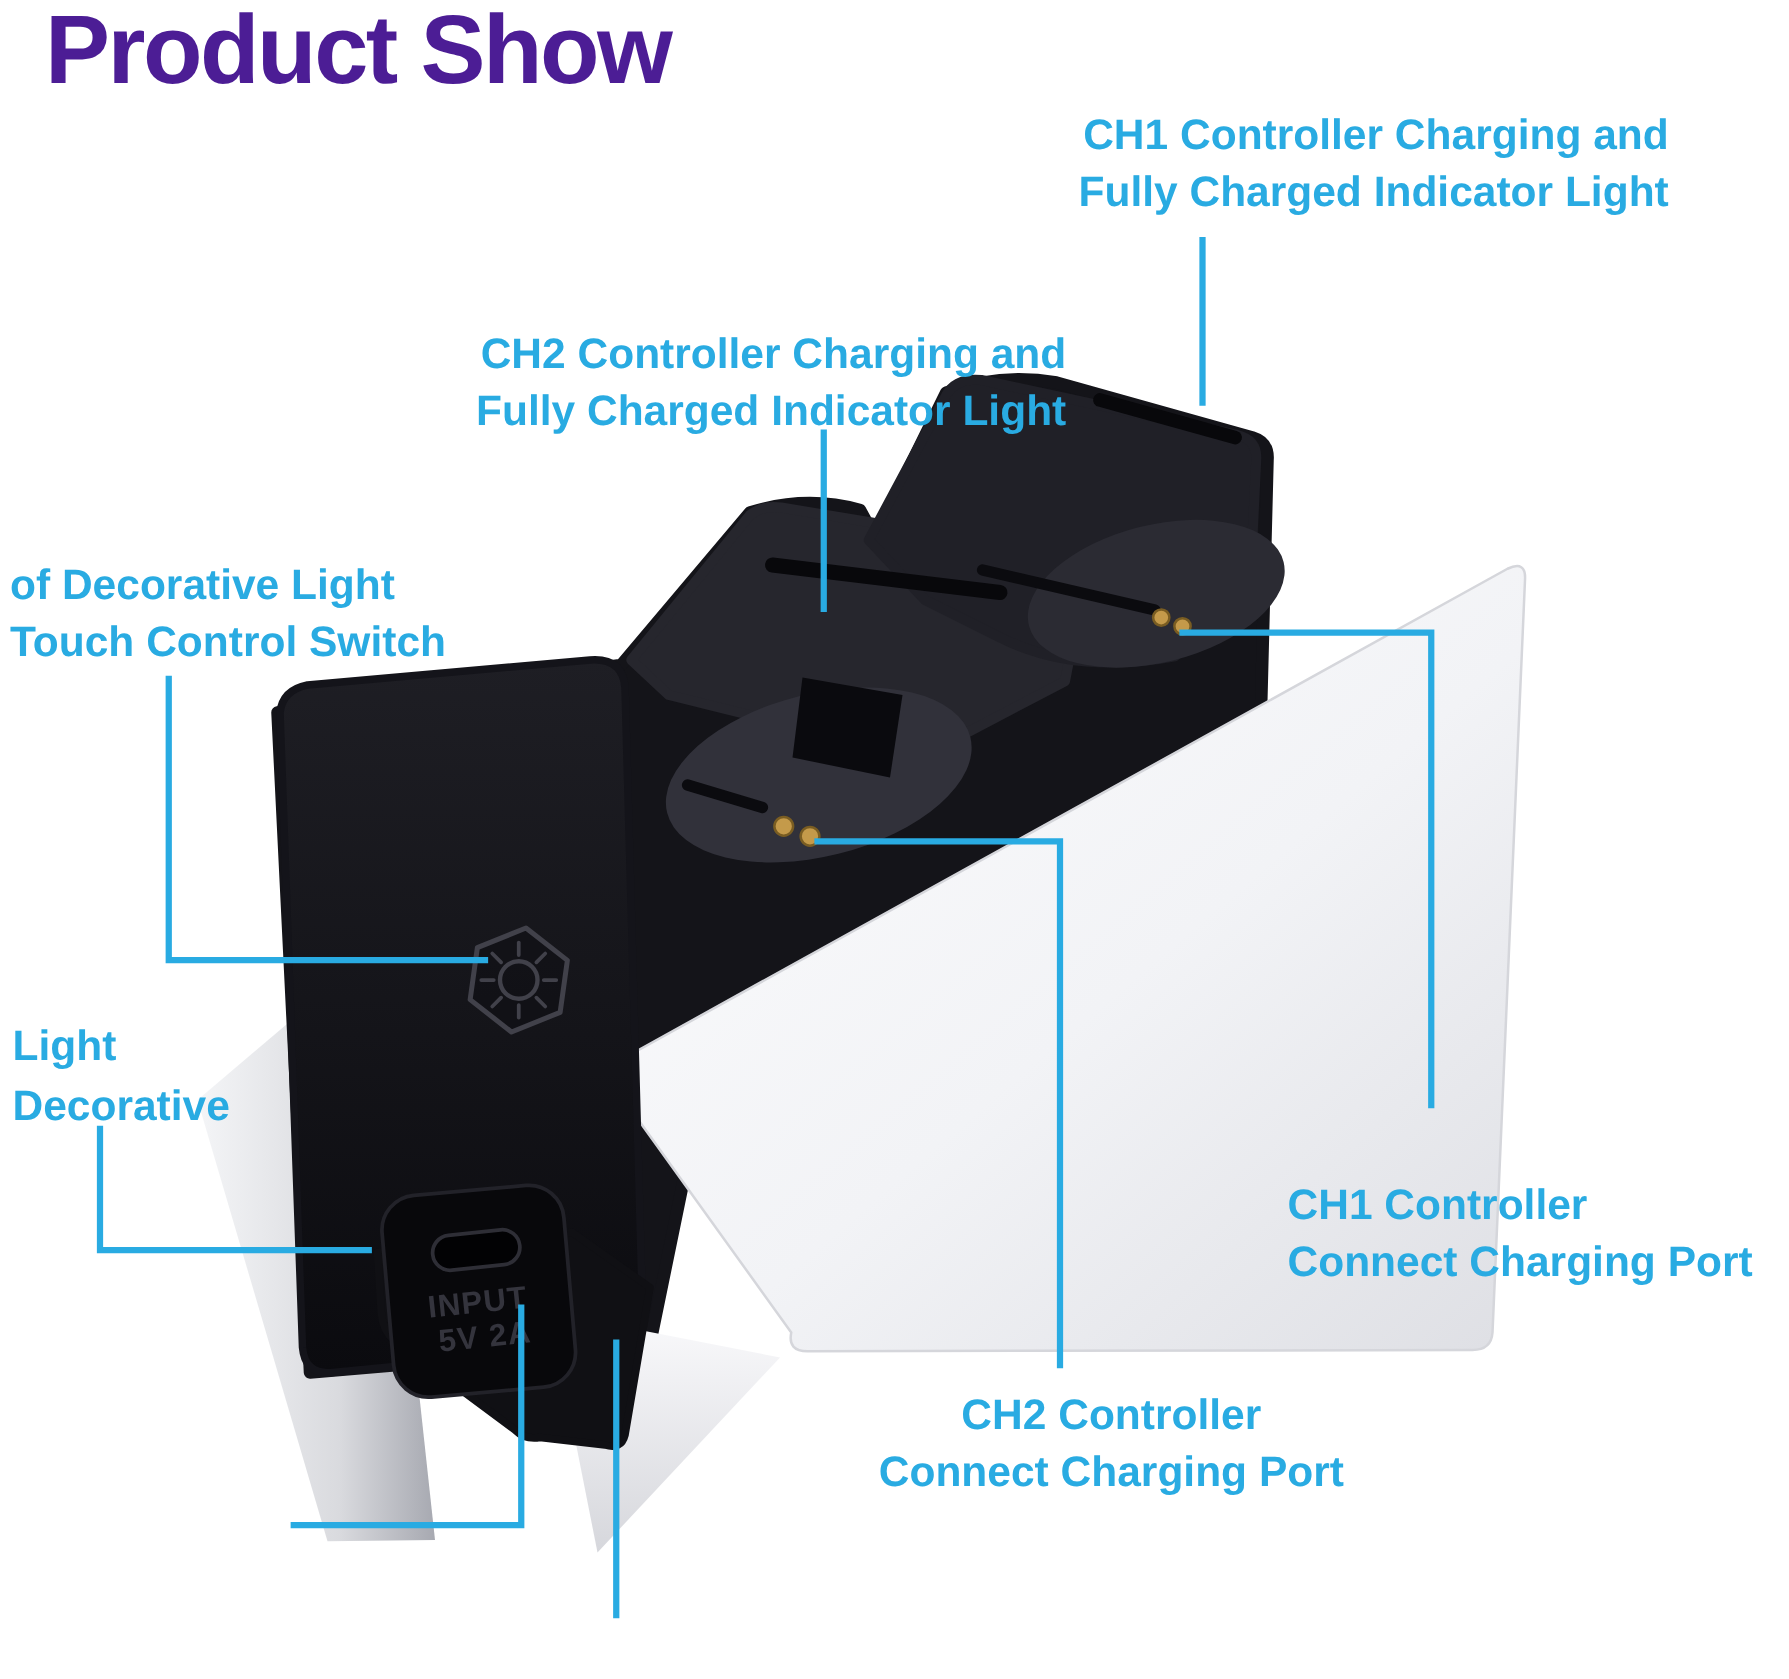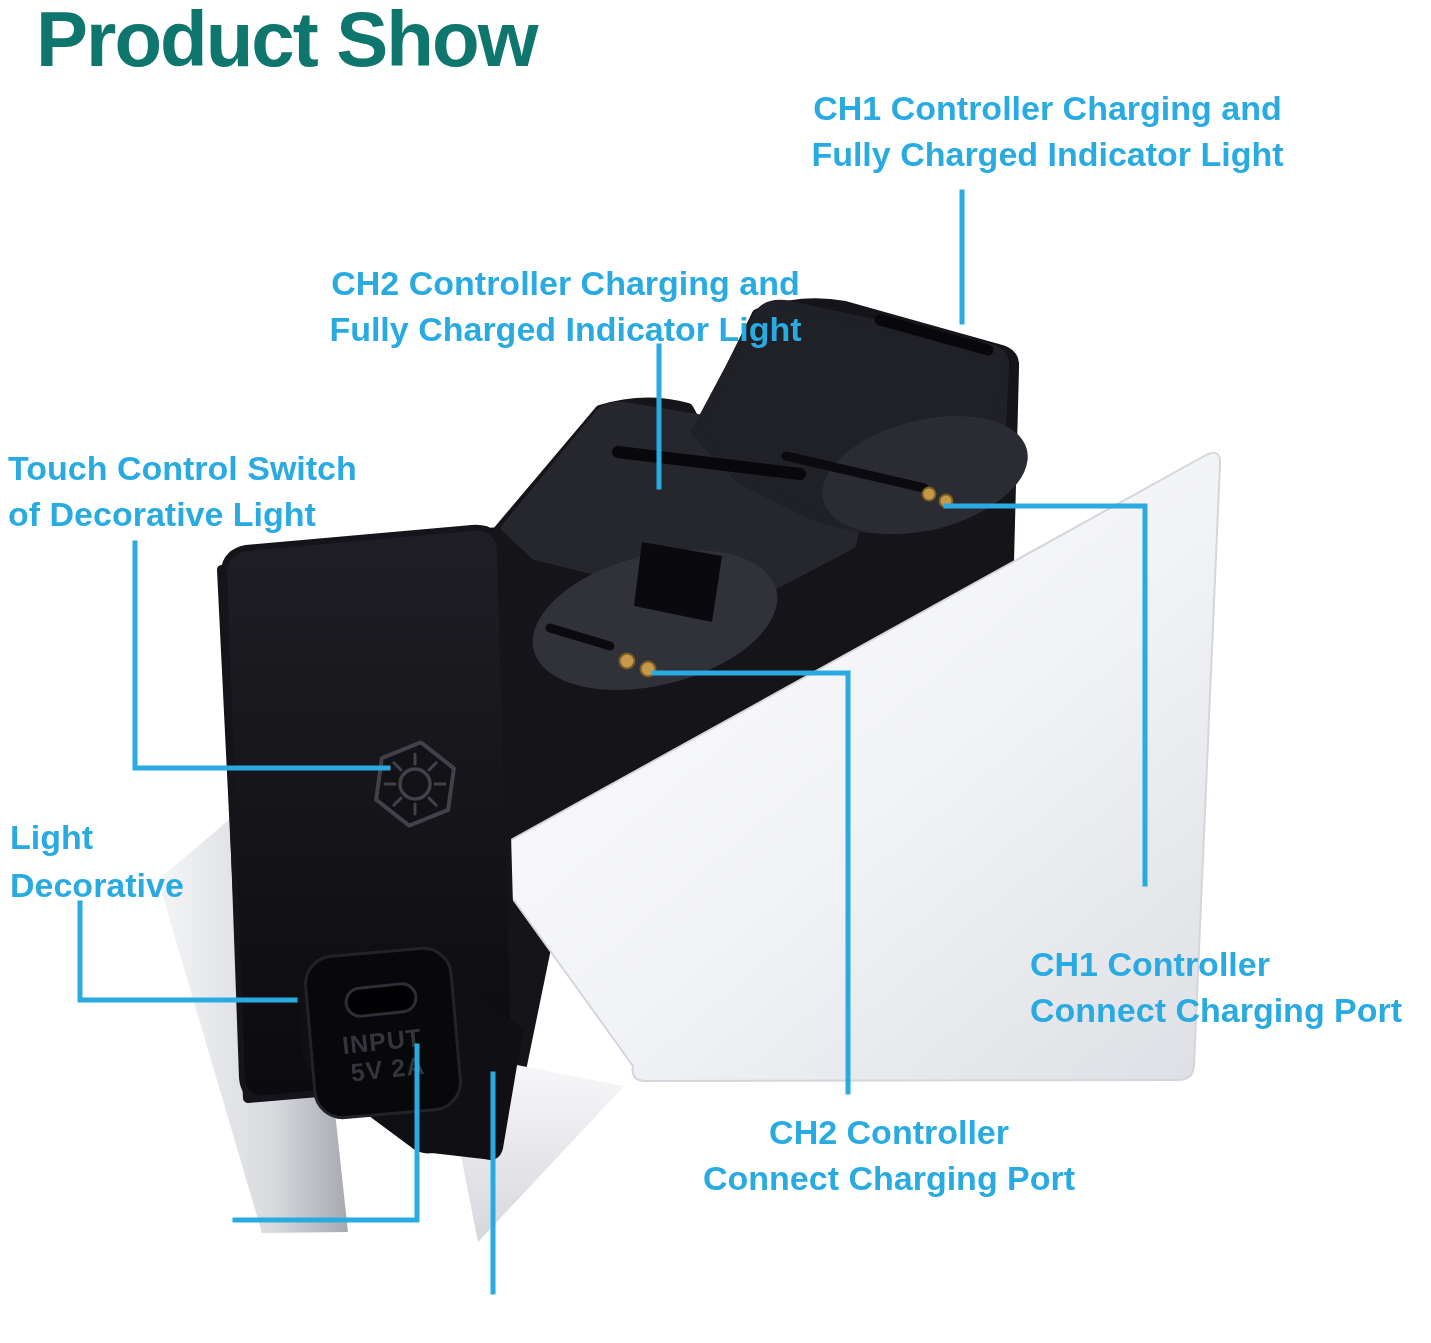--- a/index.html
+++ b/index.html
@@ -6,30 +6,30 @@
   .stage{
     position:relative;
     width:1431px;height:1343px;
     background:#ffffff;
     overflow:hidden;
     font-family:"Liberation Sans","DejaVu Sans",sans-serif;
   }
   .page-title{
     position:absolute;left:36px;top:0px;
     font-size:78px;font-weight:bold;letter-spacing:-2px;
-    color:#0f766e;line-height:1.0;
+    color:#4c1d95;line-height:1.0;
   }
   .prod-svg{position:absolute;left:0;top:0;}
   .label{
     position:absolute;
     font-size:34px;font-weight:bold;line-height:1.35;
     color:#29abe2;
     white-space:nowrap;
   }
-  .label.center{text-align:center;}
+  .label.center{text-align:right;}
   .lab-ch1-ind{left:760px;top:86px;width:575px;}
   .lab-ch2-ind{left:278px;top:261px;width:575px;}
   .lab-touch{left:8px;top:446px;}
   .lab-decor-left{left:10px;top:814px;line-height:1.4;}
   .lab-ch1-port{left:1030px;top:942px;}
   .lab-ch2-port{left:703px;top:1110px;text-align:center;}
   .lab-power{left:10px;top:1200px;}
   .lab-decor-bottom{left:268px;top:1294px;}
 </style>
 </head>
@@ -139,22 +139,22 @@
     <div>CH1 Controller Charging and</div>
     <div>Fully Charged Indicator Light</div>
   </div>
 
   <div class="label center lab-ch2-ind">
     <div>CH2 Controller Charging and</div>
     <div>Fully Charged Indicator Light</div>
   </div>
 
   <div class="label lab-touch">
+    <div>of Decorative Light</div>
     <div>Touch Control Switch</div>
-    <div>of Decorative Light</div>
   </div>
 
   <div class="label lab-decor-left">
     <div>Light</div>
     <div>Decorative</div>
   </div>
 
   <div class="label lab-ch1-port">
     <div>CH1 Controller</div>
     <div>Connect Charging Port</div>

